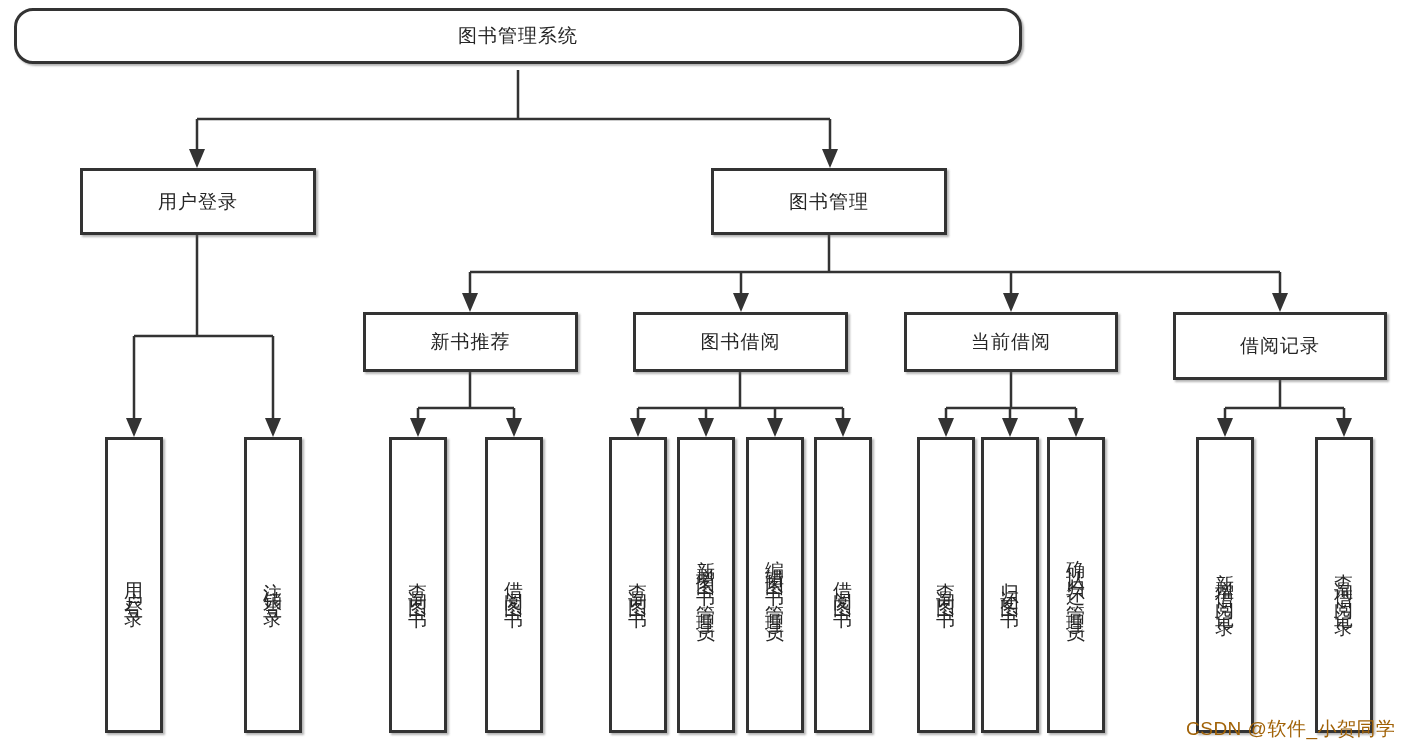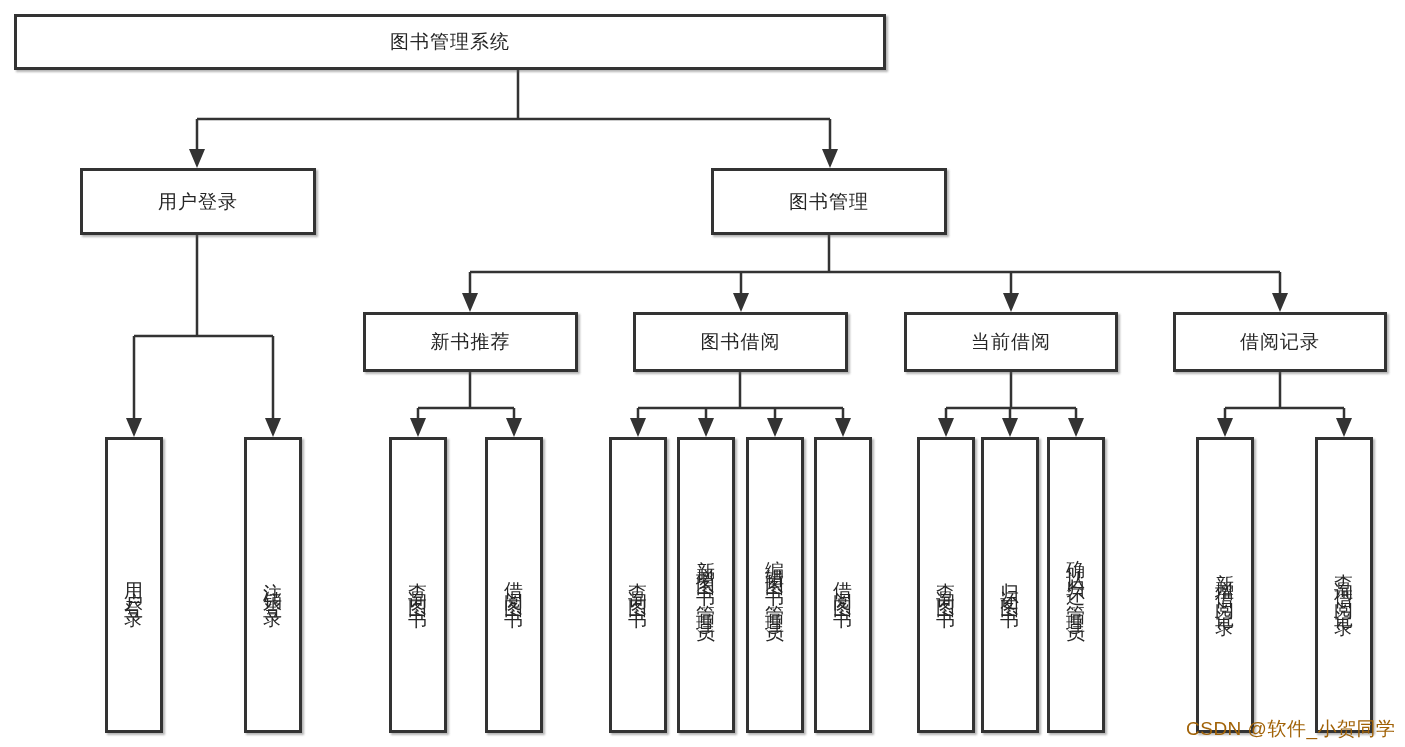--- a/index.html
+++ b/index.html
@@ -35,27 +35,27 @@
     box-shadow: 2px 2px 2px rgba(90,90,90,0.45);
     text-align: center;
   }
   .node.v {
     writing-mode: vertical-rl;
     text-orientation: mixed;
     letter-spacing: 9px;
     line-height: 1;
   }
   
-  .n-root            { left: 14px;   top: 14px;  width: 872px; height: 56px; }
+  .n-root            { left: 14px;   top: 8px;  width: 1008px; height: 56px; border-radius: 19px; }
   .n-user-login      { left: 80px;   top: 168px; width: 236px;  height: 67px; }
   .n-book-mgmt       { left: 711px;  top: 168px; width: 236px;  height: 67px; }
   .n-new-book-rec    { left: 363px;  top: 312px; width: 215px;  height: 60px; }
   .n-book-borrow     { left: 633px;  top: 312px; width: 215px;  height: 60px; }
   .n-current-borrow  { left: 904px;  top: 312px; width: 214px;  height: 60px; }
-  .n-borrow-records  { left: 1173px; top: 312px; width: 214px;  height: 60px; }
+  .n-borrow-records  { left: 1173px; top: 312px; width: 214px;  height: 68px; }
   .leaf              { top: 437px; width: 58px; height: 296px; }
   .n-l-user-login    { left: 105px; }
   .n-l-logout        { left: 244px; }
   .n-l-query-book-1  { left: 389px; }
   .n-l-borrow-book-1 { left: 485px; }
   .n-l-query-book-2  { left: 609px; }
   .n-l-add-book      { left: 677px; }
   .n-l-edit-book     { left: 746px; }
   .n-l-borrow-book-2 { left: 814px; }
   .n-l-query-book-3  { left: 917px; }

